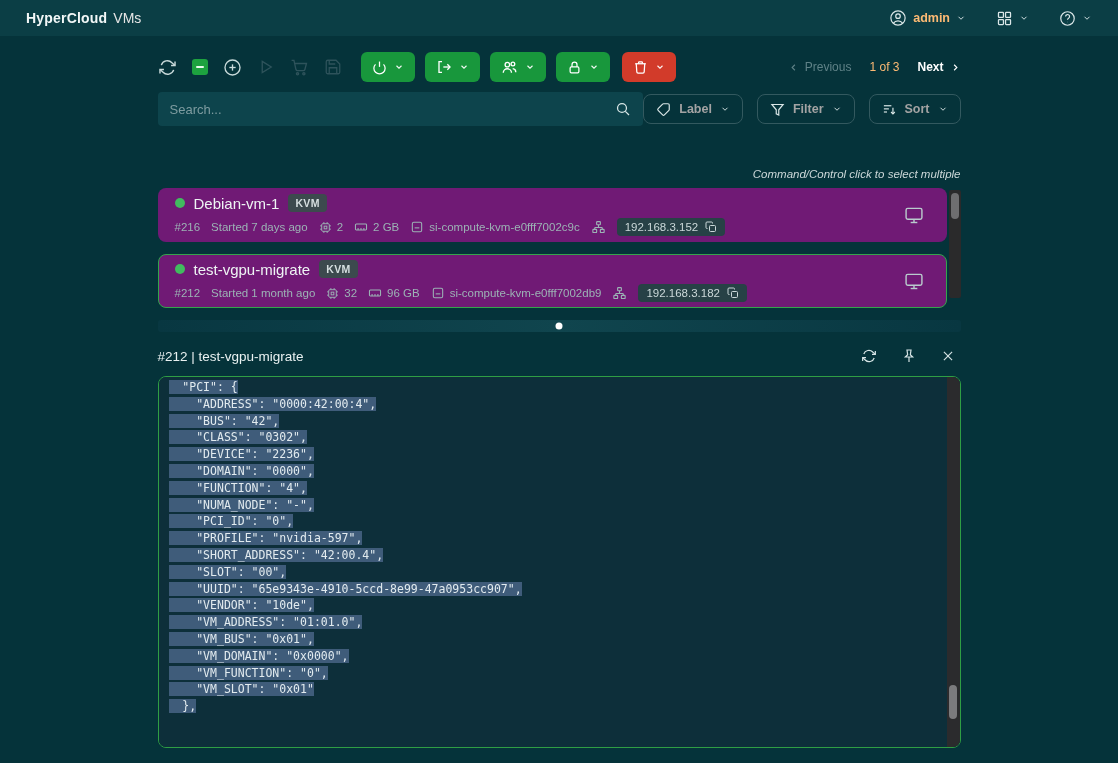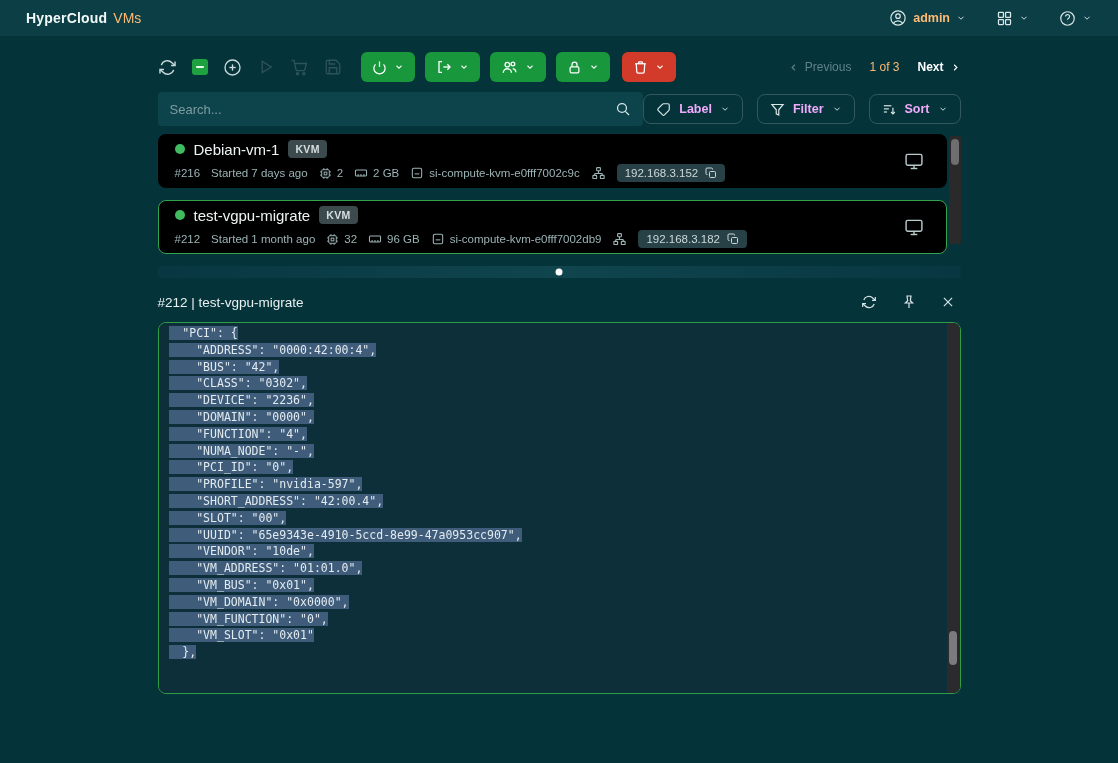--- a/index.html
+++ b/index.html
@@ -4,21 +4,21 @@
 <style>
   * { margin:0; padding:0; box-sizing:border-box; }
   html,body { width:1118px; height:763px; overflow:hidden; }
   body { background:#05333a; font-family:"Liberation Sans", sans-serif; color:#e6f0f0; }
   svg { display:block; }
 
   
   .navbar { height:36px; background:#0b3e45; display:flex; align-items:center; justify-content:space-between; padding:0 26px; }
   .brand { display:flex; align-items:flex-end; gap:6px; }
   .brand-name { font-size:14px; font-weight:bold; color:#f2f7f7; letter-spacing:.2px; }
-  .brand-section { font-size:14px; color:#fdba74; }
+  .brand-section { font-size:14px; color:#e5e5e5; }
   .nav-right { display:flex; align-items:center; gap:30px; }
   .nav-item { display:flex; align-items:center; gap:6px; font-size:12.5px; font-weight:bold; color:#fdba74; cursor:pointer; }
   .nav-item svg { color:#dbe7e8; }
 
   
   .container { width:803px; margin:0 auto; position:relative; }
 
   
   .toolbar-row { margin-top:16px; height:30px; display:flex; align-items:center; justify-content:space-between;text-align:right; }
   .toolbar-left { display:flex; align-items:center; gap:15px; }
@@ -38,29 +38,29 @@
   .page-count { color:#fdba74; }
   .page-next { color:#ffffff; font-weight:bold; display:flex; gap:6px; align-items:center; cursor:pointer; }
 
   
   .search-row { margin-top:10px; display:flex; justify-content:space-between; align-items:center; }
   .search-box { width:513px; height:34px; background:#0d444c; border-radius:4px; display:flex; align-items:center; padding:0 12px; }
   .search-box input { flex:1; background:transparent; border:none; outline:none; color:#fef9c3; font-size:13px; font-family:"Liberation Sans", sans-serif; }
   .search-box input::placeholder { color:#7e9ca0; }
   .search-box svg { color:#d7e6e6; }
   .filter-buttons { display:flex; gap:14px; }
-  .btn-outline { height:30px; padding:0 12px; border:1px solid #33595f; border-radius:8px; background:transparent; color:#f0abfc; display:flex; align-items:center; gap:8px; font-size:12.5px; font-weight:bold; cursor:pointer; }
+  .btn-outline { height:30px; padding:0 12px; border:1px solid #33595f; border-radius:8px; background:transparent; color:#a3a3a3; display:flex; align-items:center; gap:8px; font-size:12.5px; font-weight:bold; cursor:pointer; }
   .btn-outline svg { color:#d9e6e6; }
 
   
   .hint { margin-top:42px; text-align:right; font-style:italic; font-size:11.5px; color:#cbd7d8; }
 
   
   .vm-list { margin-top:8px; position:relative; }
-  .vm-card { width:789px; height:54px; background:#000000; border-radius:8px; margin-bottom:12px; padding:0 16px; display:flex; align-items:center; justify-content:space-between; cursor:pointer; border:1px solid transparent; }
+  .vm-card { width:789px; height:54px; background:#701a75; border-radius:8px; margin-bottom:12px; padding:0 16px; display:flex; align-items:center; justify-content:space-between; cursor:pointer; border:1px solid transparent; }
   .vm-card.selected { border:1.5px solid #34a44c; }
   .vm-title-row { display:flex; align-items:center; gap:9px; }
   .dot { width:10px; height:10px; border-radius:50%; background:#41bb5f; }
   .vm-name { font-size:15px; color:#eef4f4; }
   .badge { background:#3c4a4e; color:#d6dfe0; font-size:10.5px; font-weight:bold; letter-spacing:.4px; padding:3px 7px; border-radius:4px; }
   .vm-meta { margin-top:6px; display:flex; align-items:center; gap:11px; font-size:11.5px; color:#9cb3b5; }
   .meta { display:flex; align-items:center; gap:5px; }
   .meta svg { color:#9cb3b5; }
   .ip-pill { background:#274146; border-radius:4px; padding:3px 8px; display:flex; align-items:center; gap:7px; color:#cbd8d9; cursor:pointer; }
   .vm-console { color:#b9cbcd; cursor:pointer; padding-right:6px; }
@@ -329,20 +329,21 @@
         <span>Sort</span>
         <span class="chev">
           <svg width="10" height="10" viewBox="0 0 24 24" fill="none" stroke="currentColor" stroke-width="2.4">
               <polyline points="6 9 12 15 18 9"></polyline>
             </svg>
         </span>
       </button>
     </div>
   </div>
 
+  <div class="hint">Command/Control click to select multiple</div>
 
   <div class="vm-list">
 
     <div class="vm-card">
       <div class="vm-main">
         <div class="vm-title-row">
           <span class="dot"></span>
           <span class="vm-name">Debian-vm-1</span>
           <span class="badge">KVM</span>
         </div>

